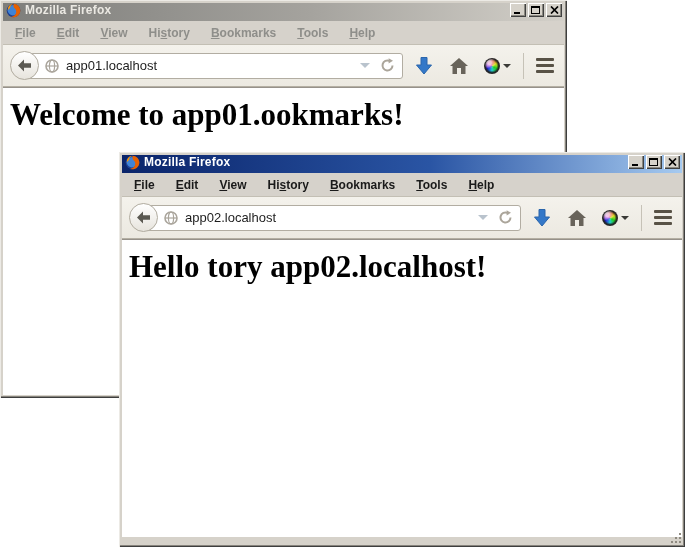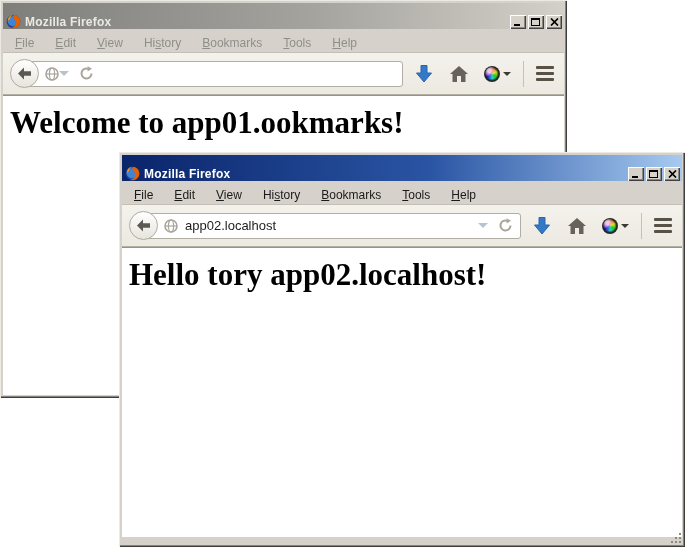--- a/index.html
+++ b/index.html
@@ -18,46 +18,47 @@
       inset 1px 1px 0 #eceae5,
       inset -1px -1px 0 #3e3e3e,
       inset -2px -2px 0 #87847d;
     display:flex;flex-direction:column;
   }
   .win1{left:0;top:0;width:567px;height:398px;z-index:1;}
   .win2{left:119px;top:152px;width:566px;height:395px;z-index:2;}
 
   
   .titlebar{
-    height:18px;flex:0 0 18px;display:flex;align-items:flex-end;
-    padding:8px 2px 0 3px;gap:4px;
+    height:18px;flex:0 0 18px;display:flex;align-items:flex-start;
+    padding:0 2px 0 3px;gap:4px;
   }
   .titlebar.active{background:linear-gradient(90deg,#0a246a 0%,#2a55a4 55%,#a6caf0 100%);}
   .titlebar.inactive{background:linear-gradient(90deg,#7e7e7b 0%,#a5a39e 55%,#d3d0c9 100%);}
   .title-text{
     font-size:12px;font-weight:bold;letter-spacing:.2px;flex:1;
     white-space:nowrap;overflow:hidden;
   }
   .titlebar.active .title-text{color:#ffffff;}
   .titlebar.inactive .title-text{color:#ebe9e3;}
   .ff-icon{width:15px;height:15px;flex:0 0 15px;}
   .caption-buttons{display:flex;gap:2px;}
   .cap-btn{
     width:16px;height:14px;background:#d6d2ca;
     box-shadow:inset 1px 1px 0 #ffffff,inset -1px -1px 0 #404040,inset -2px -2px 0 #8a8880;
     display:flex;align-items:center;justify-content:center;
   }
   .cap-btn svg{display:block;}
 
   
   .menubar{
-    height:23px;flex:0 0 23px;display:flex;align-items:flex-end;
+    height:23px;flex:0 0 23px;display:flex;align-items:center;
     padding-left:5px;font-size:12px;
     border-bottom:1px solid #c3bfb4;
     background:#d6d2cb;
+    font-weight:bold;
   }
   .menu-item{padding:2px 7px;margin-right:7px;white-space:nowrap;}
   .menubar.active-menu .menu-item{color:#1a1a1a;}
   .menubar.inactive-menu .menu-item{color:#8e8e8a;}
   .menu-item .mn{text-decoration:underline;}
 
   
   .toolbar{
     height:41px;flex:0 0 41px;display:flex;align-items:center;
     background:linear-gradient(#f4f2ec,#ece9e1);
@@ -177,20 +178,21 @@
       </svg>
     </div>
     <div class="urlbar">
       <span class="globe-icon">
         <svg viewBox="0 0 14 14" width="14" height="14">
           <circle cx="7" cy="7" r="6" fill="none" stroke="#aaa59c" stroke-width="1.6"></circle>
           <ellipse cx="7" cy="7" rx="2.6" ry="6" fill="none" stroke="#aaa59c" stroke-width="1.2"></ellipse>
           <path d="M1 7 H13" stroke="#aaa59c" stroke-width="1.2"></path>
         </svg>
       </span>
+      <span class="url-text">app01.localhost</span>
       <span class="url-dropdown"></span>
       <span class="reload-btn">
         <svg viewBox="0 0 15 15" width="15" height="15">
           <path d="M12.5 7.5 A5 5 0 1 1 9.5 2.9" fill="none" stroke="#aba59a" stroke-width="2"></path>
           <path d="M8.6 0.2 L13 2.8 L8.6 5.4 Z" fill="#aba59a"></path>
         </svg>
       </span>
     </div>
     <div class="tb-icons">
       <span class="tb-btn dl-btn">

